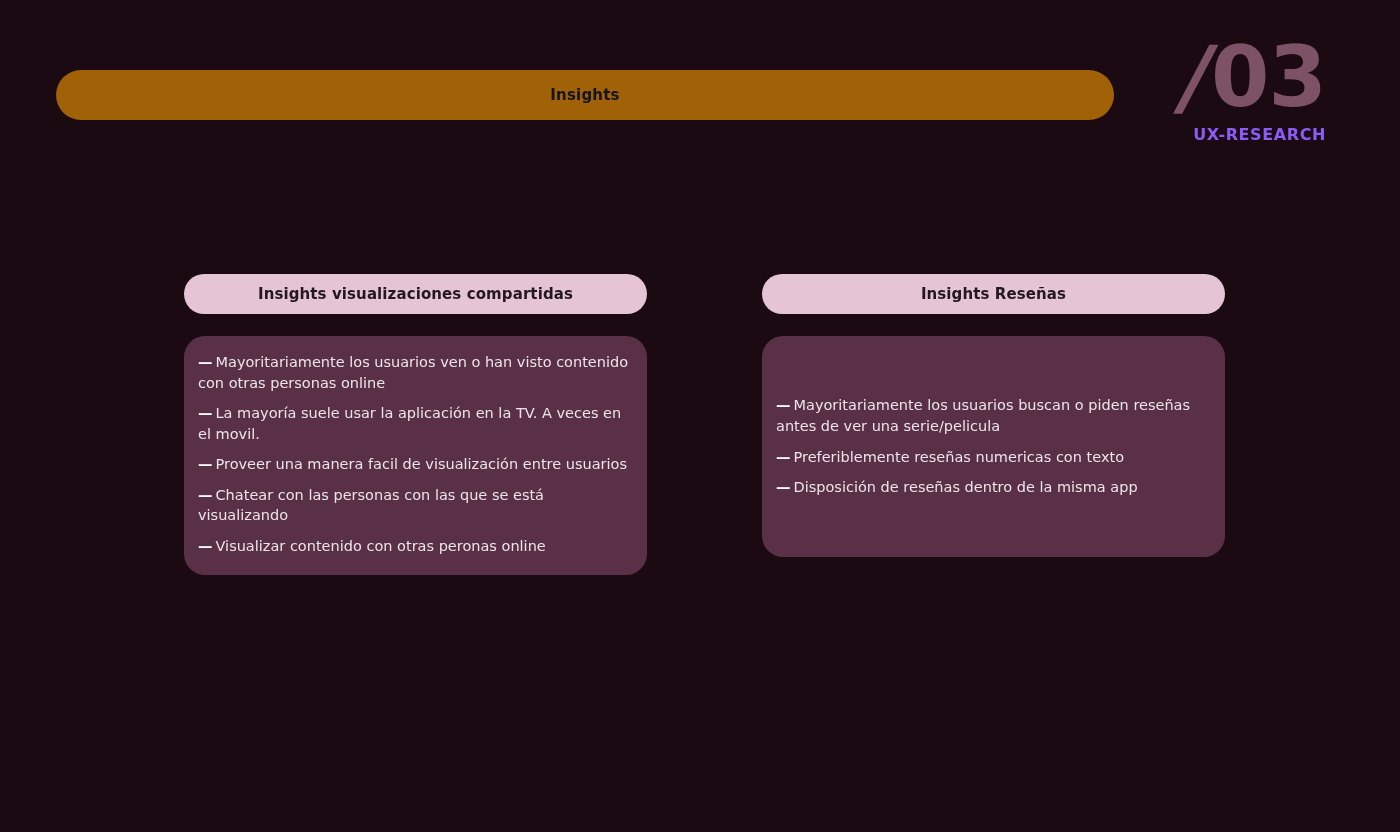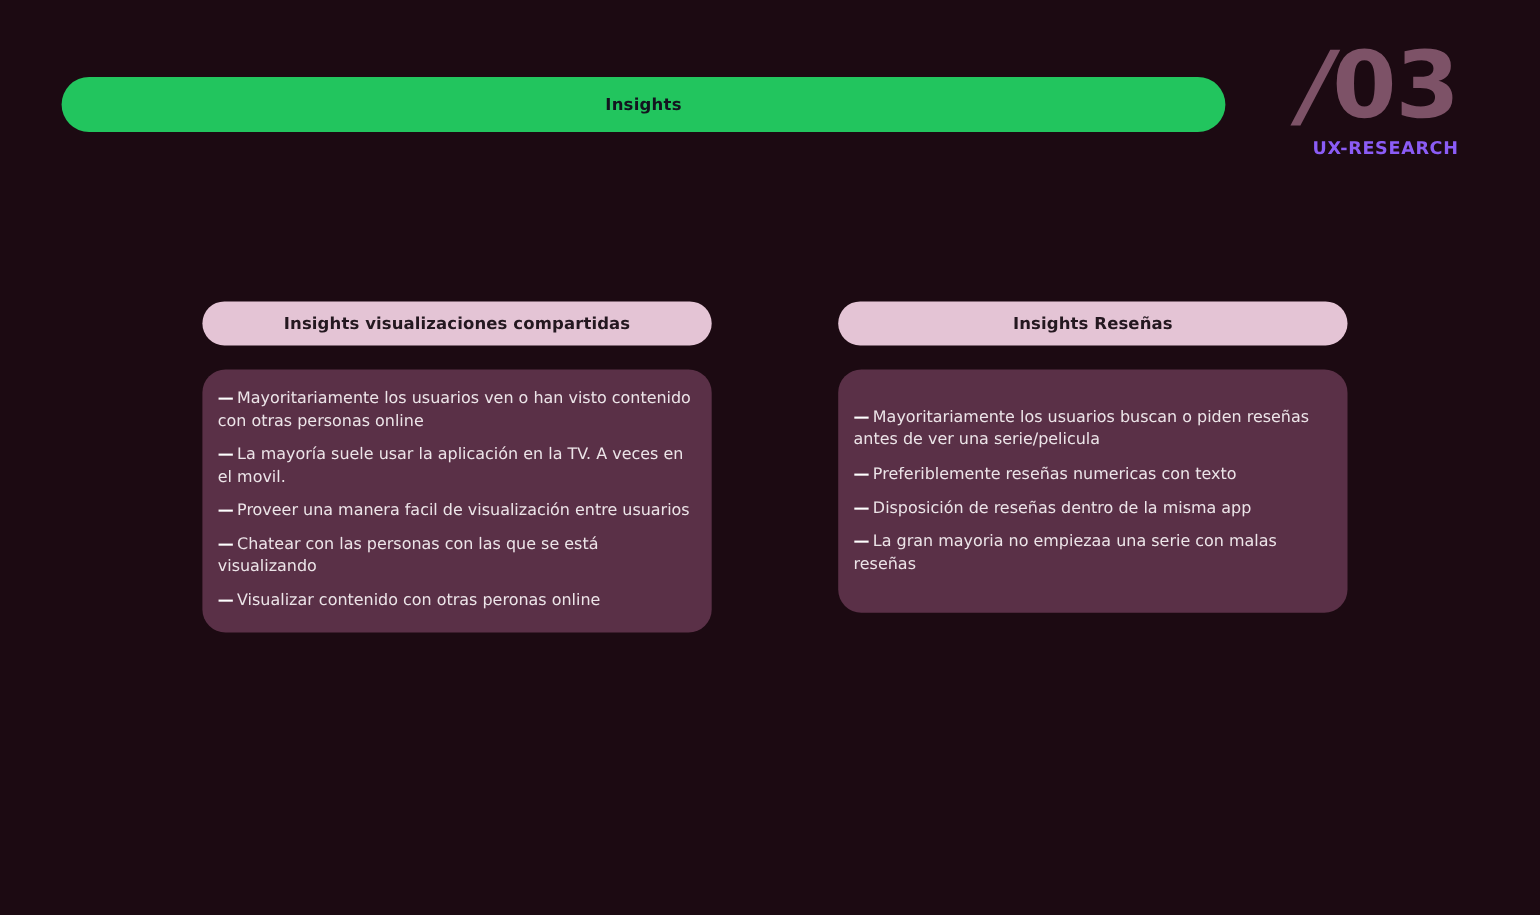--- a/index.html
+++ b/index.html
@@ -17,21 +17,21 @@
     -webkit-font-smoothing: antialiased;
   }
 
   
   .header-banner {
     position: absolute;
     left: 56px;
     top: 70px;
     width: 1058px;
     height: 50px;
-    background: #22c55e;
+    background: #a16207;
     border-radius: 25px;
     display: flex;
     align-items: center;
     justify-content: center;
   }
   .header-banner-title {
     font-size: 15px;
     font-weight: bold;
     color: #13141f;
     letter-spacing: 0.2px;
@@ -167,18 +167,17 @@
 
   <div class="column column-right">
     <div class="card-pill">
       <span class="card-pill-title">Insights Reseñas</span>
     </div>
     <div class="card-body centered">
       <ul class="insight-list">
         <li class="insight-item"><span class="insight-dash">—</span><span>Mayoritariamente los usuarios buscan o piden reseñas antes de ver una serie/pelicula</span></li>
         <li class="insight-item"><span class="insight-dash">—</span><span>Preferiblemente reseñas numericas con texto</span></li>
         <li class="insight-item"><span class="insight-dash">—</span><span>Disposición de reseñas dentro de la misma app</span></li>
-        <li class="insight-item"><span class="insight-dash">—</span><span>La gran mayoria no empiezaa una serie con malas reseñas</span></li>
       </ul>
     </div>
   </div>
 
 </div>
 
 </body></html>

